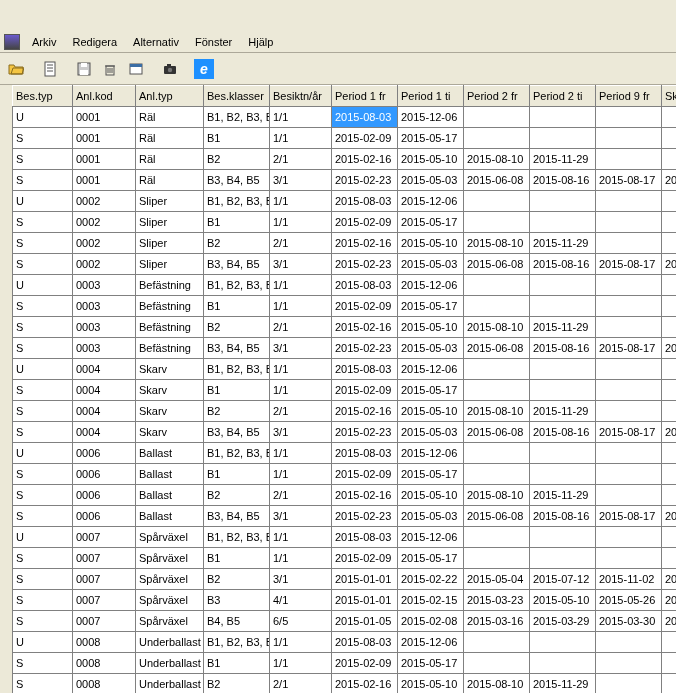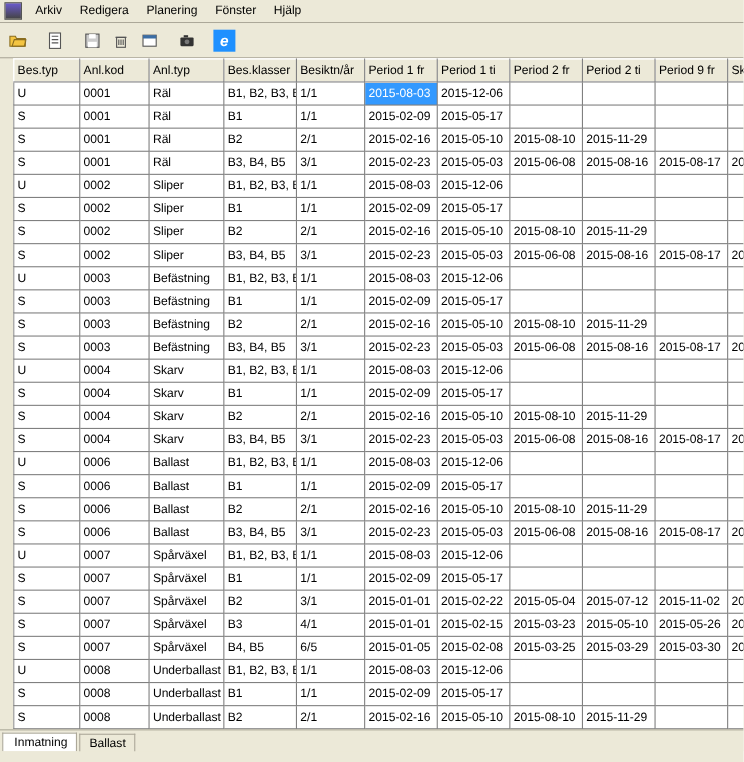--- a/index.html
+++ b/index.html
@@ -8,20 +8,21 @@
     font-family: Tahoma, Arial, sans-serif;
     font-size: 11px;
     background: #ece9d8;
     width: 676px;
   }
   .menubar {
     display: flex;
     padding: 2px 4px;
     border-bottom: 1px solid #aca899;
     background: #ece9d8;
+    margin-top: 32px;
   }
   .menubar .mitem {
     padding: 2px 8px;
     cursor: default;
   }
   .menubar .icon-left {
     width: 16px; height: 16px; margin-right: 4px;
     background: linear-gradient(#6a5acd,#444);
     border: 1px solid #555;
   }
@@ -107,21 +108,21 @@
   col.c-p   { width: 66px; }
   col.c-last{ width: 27px; }
 </style>
 </head>
 <body>
 
 <div class="menubar">
   <div class="icon-left"></div>
   <div class="mitem"><span>Arkiv</span></div>
   <div class="mitem"><span>Redigera</span></div>
-  <div class="mitem"><span>Planering</span></div>
+  <div class="mitem"><span>Alternativ</span></div>
   <div class="mitem"><span>Fönster</span></div>
   <div class="mitem"><span>Hjälp</span></div>
 </div>
 
 <div class="toolbar">
   <div class="tbtn">
     <svg viewBox="0 0 16 16">
         <path fill="#f4c542" stroke="#8a6d1f" d="M1 4h5l1 2h8v7H1z"></path>
         <path fill="none" stroke="#8a6d1f" d="M3 13l2-6h11l-2 6z"></path>
       </svg>
@@ -510,21 +511,21 @@
           <td>2015</td>
         </tr>
         <tr>
           <td>S</td>
           <td>0007</td>
           <td>Spårväxel</td>
           <td>B4, B5</td>
           <td>6/5</td>
           <td>2015-01-05</td>
           <td>2015-02-08</td>
-          <td>2015-03-25</td>
+          <td>2015-03-16</td>
           <td>2015-03-29</td>
           <td>2015-03-30</td>
           <td>2015</td>
         </tr>
         <tr>
           <td>U</td>
           <td>0008</td>
           <td>Underballast</td>
           <td>B1, B2, B3, B4</td>
           <td>1/1</td>

